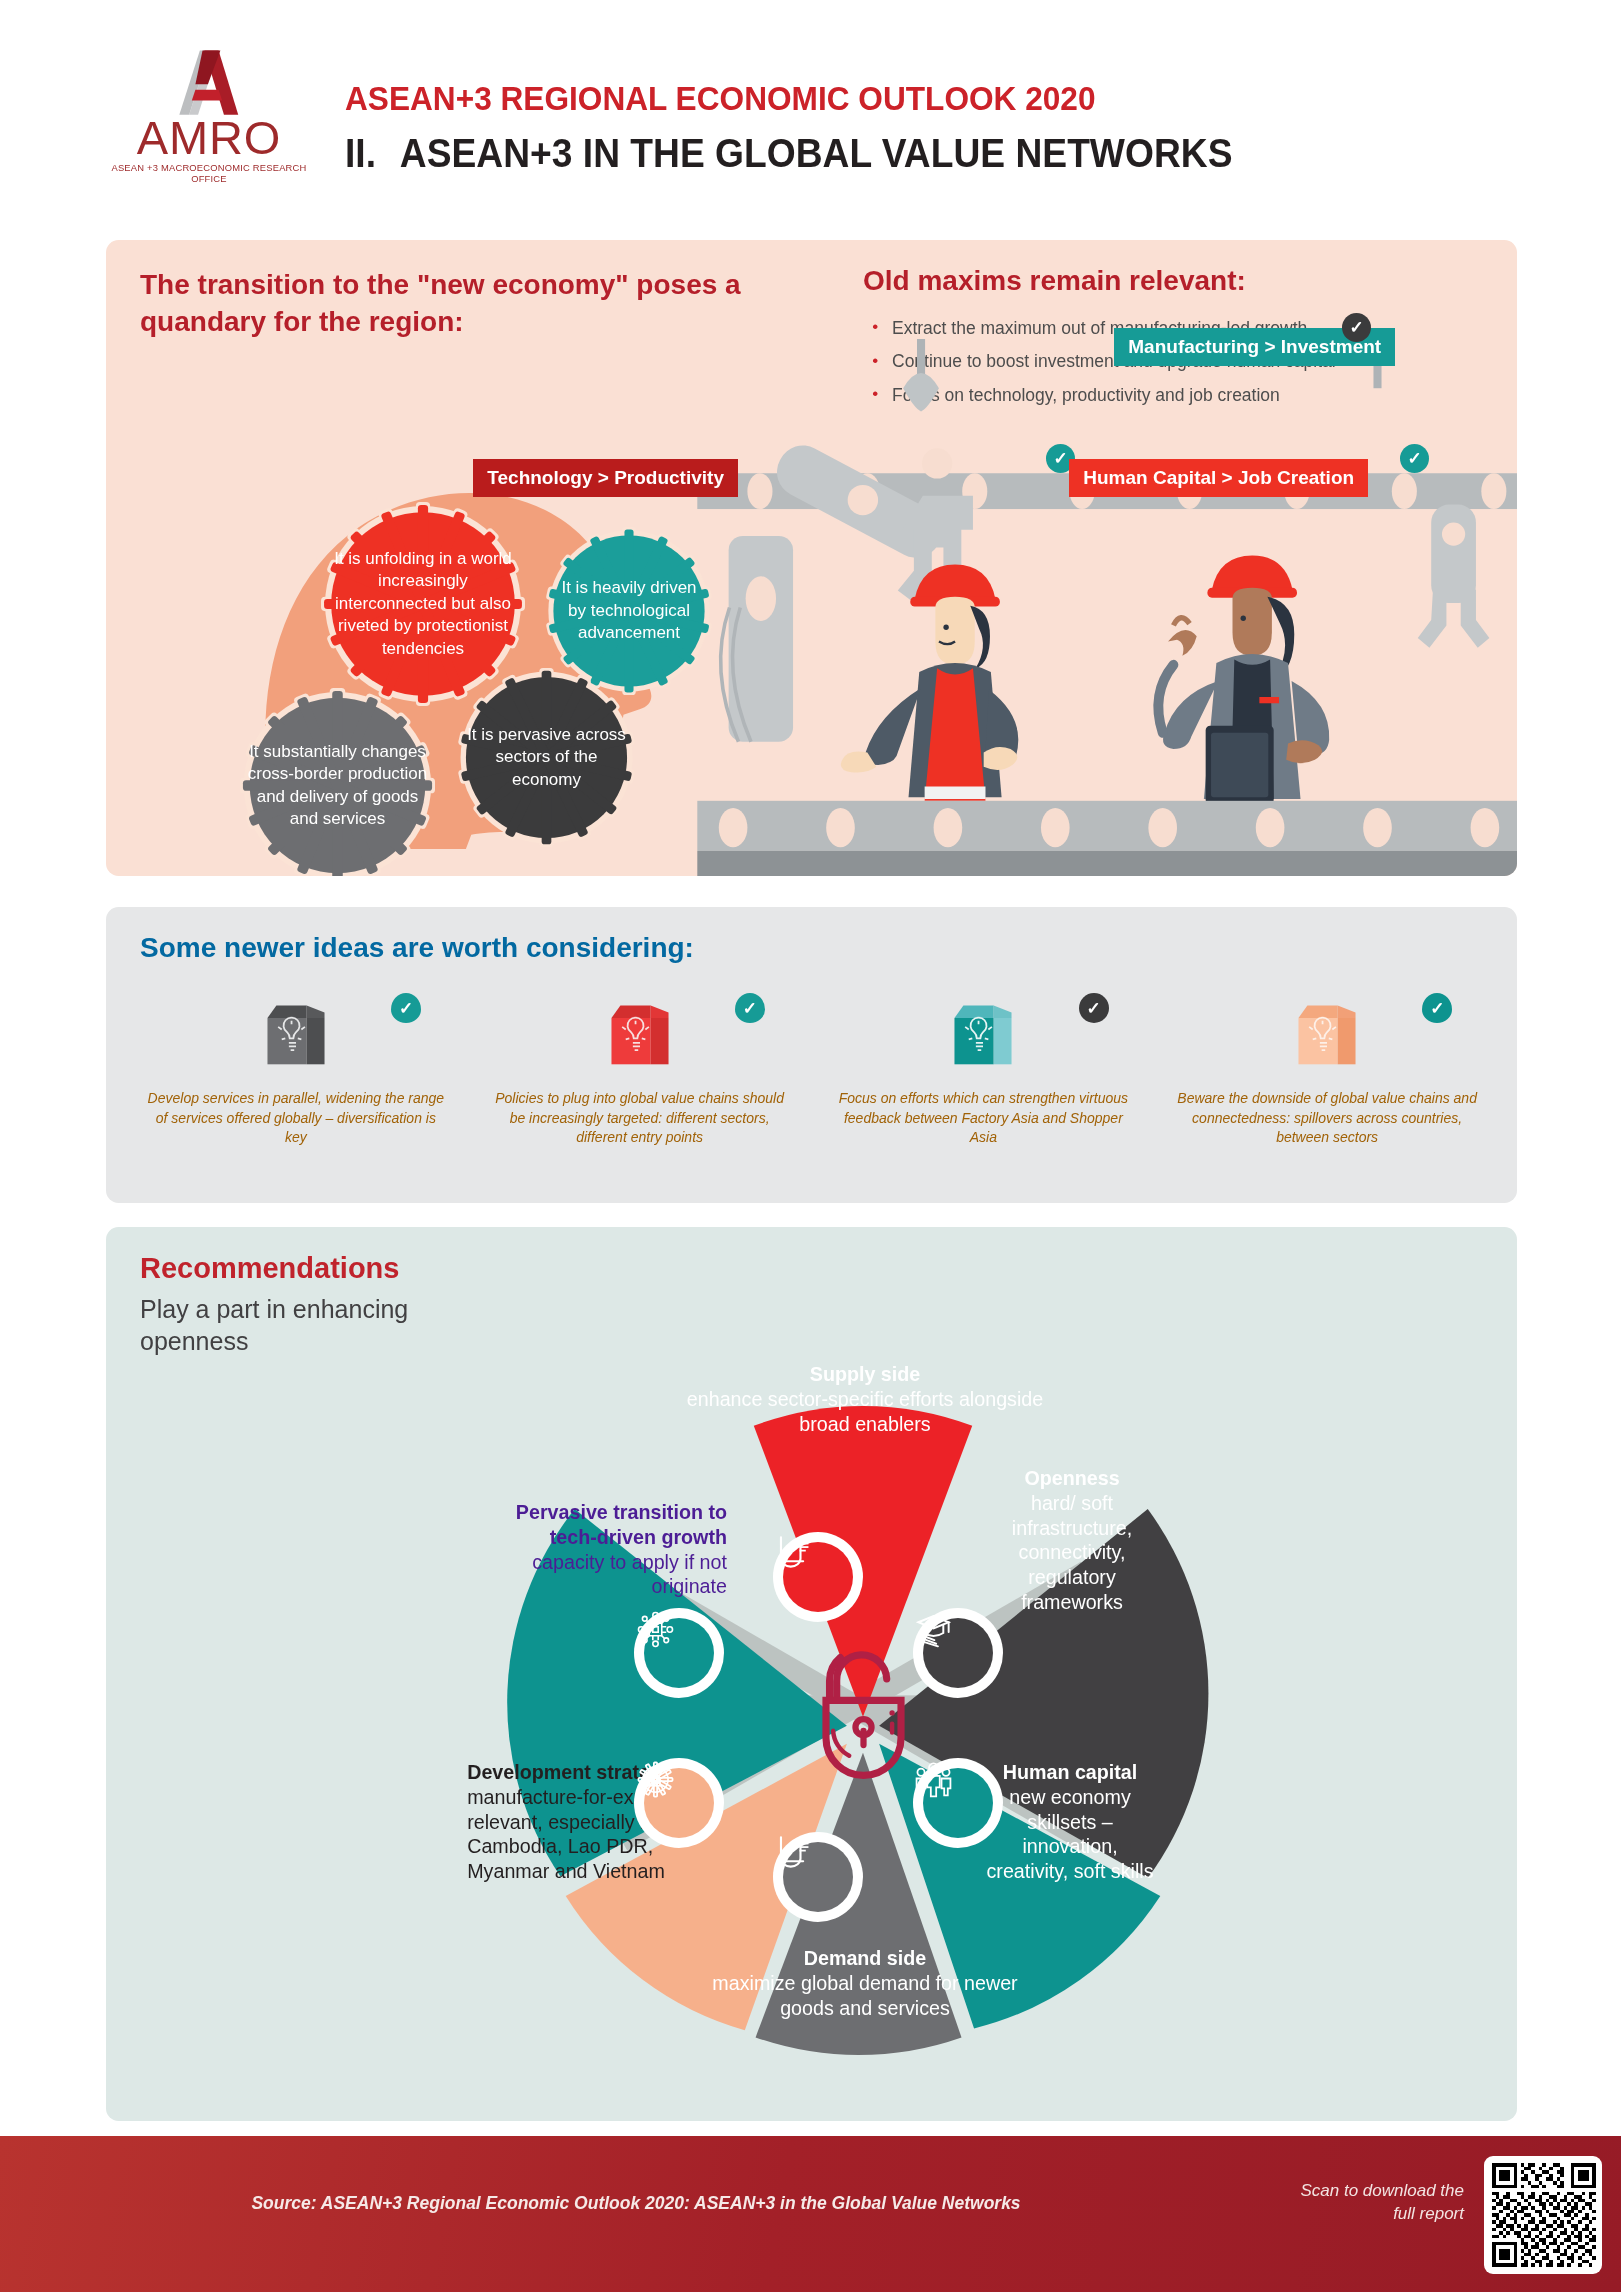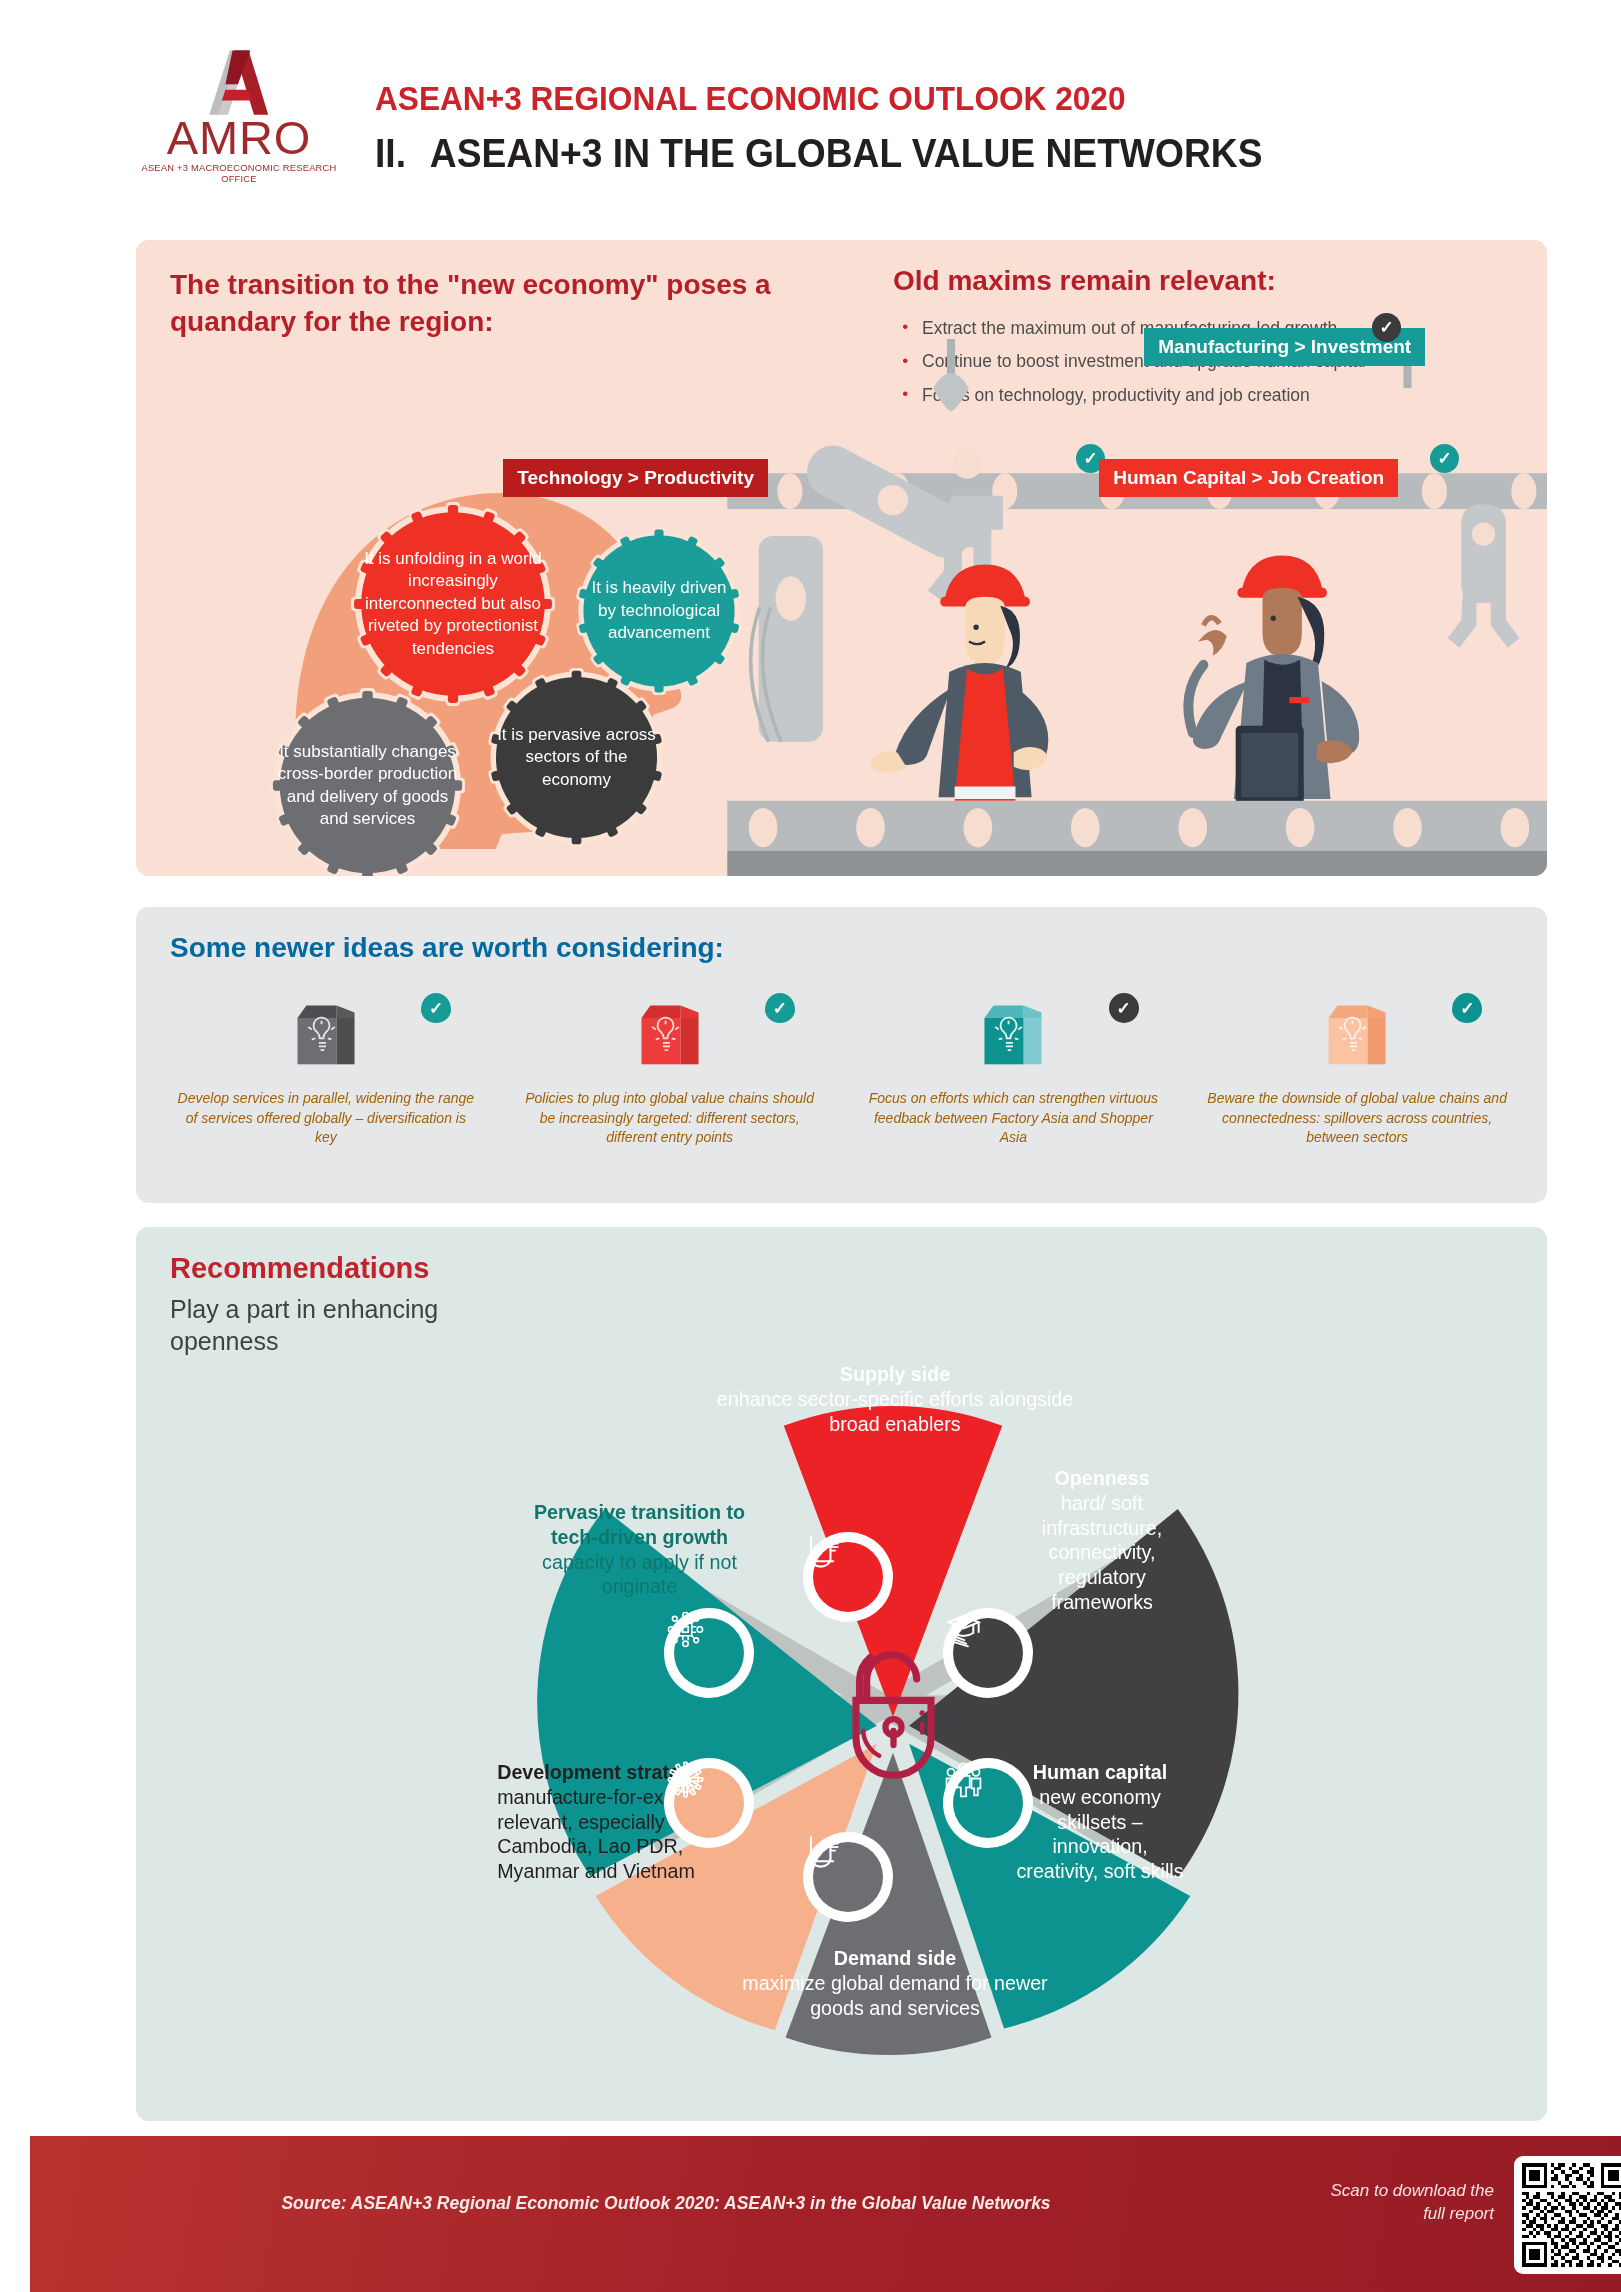--- a/index.html
+++ b/index.html
@@ -2,21 +2,21 @@
 <html style="font-size:14.3px"><head>
 <meta charset="utf-8">
 <style>
   * { box-sizing: border-box; margin: 0; padding: 0; }
   html, body {
     width: 1622px; height: 2293px;
     font-family: "Liberation Sans", sans-serif;
     background: #ffffff;
     overflow: hidden;
   }
-  .page { position: relative; width: 1392px; height: 2293px; background:#fff;margin-left:30px; }
+  .page { position: relative; width: 1392px; height: 2293px; background:#fff; }
 
   
   .header { position: absolute; left: 0; top: 0; width: 1622px; height: 224px; }
   .logo-wrap { position: absolute; left: 97px; top: 43px; width: 224px; height: 148px; }
   .logo-mark { position:absolute; left:52px; top:0px; width:116px; height:72px; }
   .logo-amro {
     position:absolute; left:0px; top:72px; width:224px; height:45px;
     font-size: 47px; letter-spacing: 0.9px; color:#9e2a2b; font-weight: 400;
     text-align:center; line-height:45px; font-family:"Liberation Sans", sans-serif;
   }
@@ -535,21 +535,21 @@
       <div class="seg-text" style="left:235px; top:616px; width:340px; color:#fff; font-size:19.7px;">
         <b>Demand side</b>
         <span>maximize global demand for newer goods and services</span>
       </div>
 
       <div class="seg-text" style="left:7.2px; top:430px; width:260px; color:#231f20; font-size:19.7px; text-align:left;">
         <b>Development strategy</b>
         <span>manufacture-for-exports still relevant, especially in Cambodia, Lao PDR, Myanmar and Vietnam</span>
       </div>
 
-      <div class="seg-text" style="left:32px; top:170px; width:235px; color:#0f766e; font-size:19.7px; text-align:center;">
+      <div class="seg-text" style="left:32px; top:170px; width:235px; color:#4c1d95; font-size:19.7px; text-align:right;">
         <b>Pervasive transition to tech-driven growth</b>
         <span>capacity to apply if not originate</span>
       </div>
 
       <div class="icon-circle" style="left:313px; top:202px;">
         <div class="icon-inner" style="background:#ec2227;">
           <svg width="39" height="39" viewBox="0 0 44 44">
               <g stroke="#fff" stroke-width="2.4" fill="none" stroke-linecap="round">
             <path d="M9 6 V30 a11 9 0 0 0 22 0 V16"></path>
                 <path d="M9 33 H34"></path>

